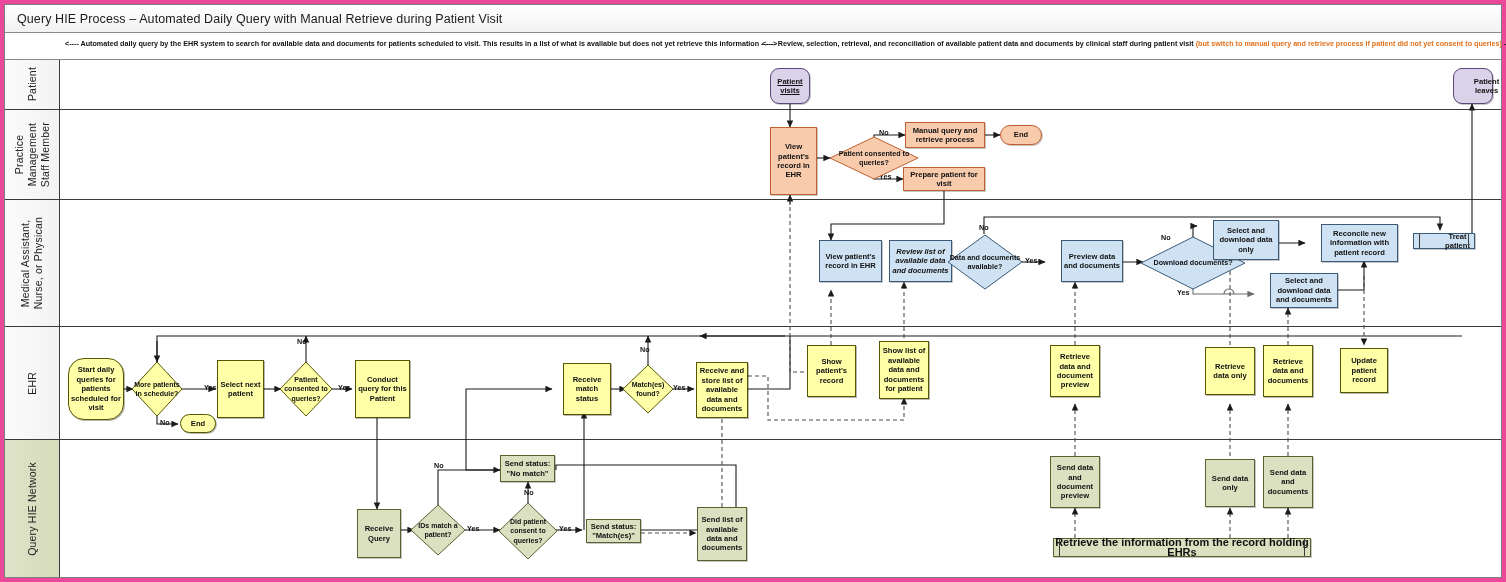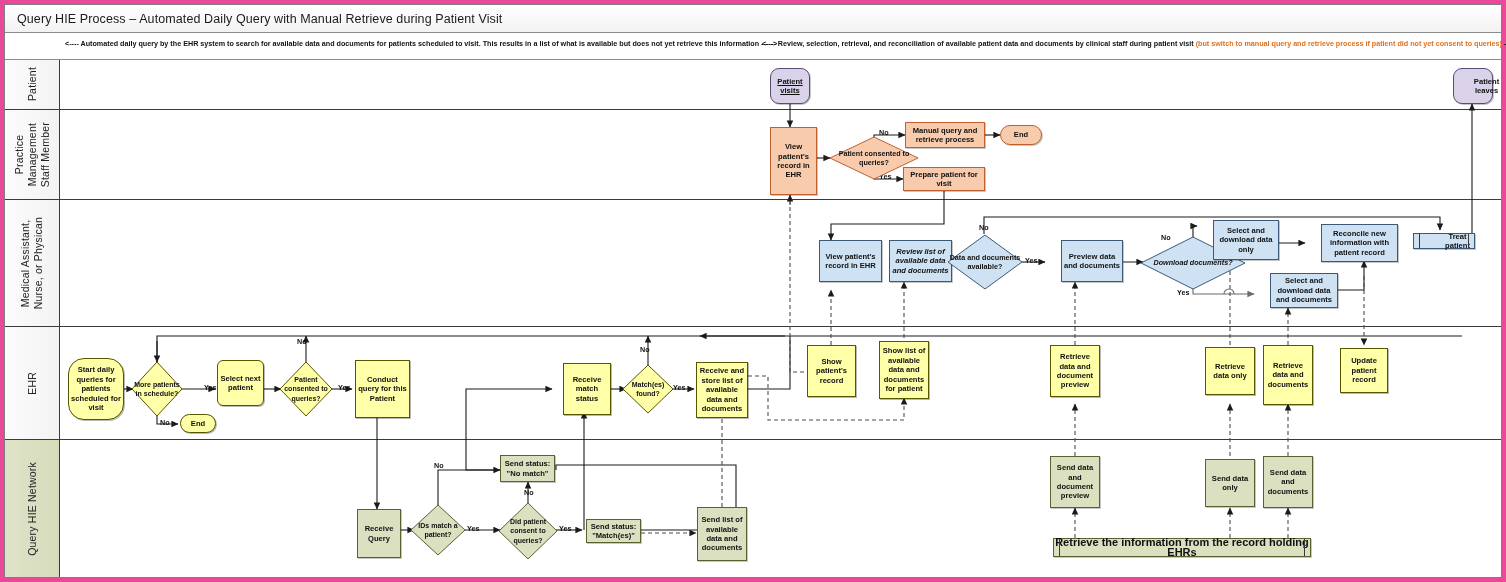--- a/index.html
+++ b/index.html
@@ -258,60 +258,60 @@
 
   <div class="n blu proc" style="left:803px;top:240px;width:63px;height:42px;">View patient's record in EHR</div>
   <div class="n blu proc" style="left:873px;top:240px;width:63px;height:42px;font-style:italic;">Review list of available data and documents</div>
   <div class="dia" style="left:947px;top:234px;width:76px;height:56px;">
     <svg width="76" height="56" viewBox="0 0 76 56">
         <polygon points="38,1 75,28 38,55 1,28" fill="#cfe2f3" stroke="#3a5a78" stroke-width="1"></polygon>
       </svg>
     <div class="lbl" style="font-size:7.2px;">Data and documents available?</div>
   </div>
   <div class="n blu proc" style="left:1045px;top:240px;width:62px;height:42px;">Preview data and documents</div>
-  <div class="dia" style="left:1140px;top:236px;width:106px;height:54px;font-style:italic;">
+  <div class="dia" style="left:1140px;top:236px;width:106px;height:54px;">
     <svg width="106" height="54" viewBox="0 0 106 54">
         <polygon points="53,1 105,27 53,53 1,27" fill="#cfe2f3" stroke="#3a5a78" stroke-width="1"></polygon>
       </svg>
     <div class="lbl" style="font-size:7.2px;">Download documents?</div>
   </div>
   <div class="n blu proc" style="left:1197px;top:220px;width:66px;height:40px;">Select and download data only</div>
   <div class="n blu proc" style="left:1254px;top:273px;width:68px;height:35px;">Select and download data and documents</div>
   <div class="n blu proc" style="left:1305px;top:224px;width:77px;height:38px;">Reconcile new information with patient record</div>
   <div class="n blu proc pre" style="left:1397px;top:233px;width:62px;height:16px;position:absolute;padding-left:28px;">Treat patient</div>
 
   <div class="n yel proc term" style="left:68px;top:358px;width:56px;height:62px;border-radius:16px;">Start daily queries for patients scheduled for visit</div>
   <div class="dia" style="left:131px;top:361px;width:52px;height:56px;">
     <svg width="52" height="56" viewBox="0 0 52 56">
         <polygon points="26,1 51,28 26,55 1,28" fill="#ffffa8" stroke="#565600" stroke-width="1"></polygon>
       </svg>
     <div class="lbl" style="font-size:7px;">More patients in schedule?</div>
   </div>
   <div class="n yel proc term" style="left:180px;top:414px;width:36px;height:19px;border-radius:10px;">End</div>
-  <div class="n yel proc" style="left:217px;top:360px;width:47px;height:46px;border-radius:6px;">Select next patient</div>
+  <div class="n yel proc" style="left:217px;top:360px;width:47px;height:58px;">Select next patient</div>
   <div class="dia" style="left:279px;top:361px;width:54px;height:56px;">
     <svg width="54" height="56" viewBox="0 0 54 56">
         <polygon points="27,1 53,28 27,55 1,28" fill="#ffffa8" stroke="#565600" stroke-width="1"></polygon>
       </svg>
     <div class="lbl" style="font-size:7px;">Patient consented to queries?</div>
   </div>
   <div class="n yel proc" style="left:355px;top:360px;width:55px;height:58px;">Conduct query for this Patient</div>
   <div class="n yel proc" style="left:563px;top:363px;width:48px;height:52px;">Receive match status</div>
   <div class="dia" style="left:622px;top:364px;width:52px;height:50px;">
     <svg width="52" height="50" viewBox="0 0 52 50">
         <polygon points="26,1 51,25 26,49 1,25" fill="#ffffa8" stroke="#565600" stroke-width="1"></polygon>
       </svg>
     <div class="lbl" style="font-size:7px;">Match(es) found?</div>
   </div>
   <div class="n yel proc" style="left:696px;top:362px;width:52px;height:56px;">Receive and store list of available data and documents</div>
   <div class="n yel proc" style="left:807px;top:345px;width:49px;height:52px;">Show patient's record</div>
   <div class="n yel proc" style="left:879px;top:341px;width:50px;height:58px;">Show list of available data and documents for patient</div>
   <div class="n yel proc" style="left:1050px;top:345px;width:50px;height:52px;">Retrieve data and document preview</div>
   <div class="n yel proc" style="left:1205px;top:347px;width:50px;height:48px;">Retrieve data only</div>
-  <div class="n yel proc" style="left:1263px;top:345px;width:50px;height:60px;">Retrieve data and documents</div>
+  <div class="n yel proc" style="left:1263px;top:345px;width:50px;height:52px;">Retrieve data and documents</div>
   <div class="n yel proc" style="left:1340px;top:348px;width:48px;height:45px;">Update patient record</div>
 
   <div class="n grn proc" style="left:357px;top:509px;width:44px;height:49px;">Receive Query</div>
   <div class="dia" style="left:410px;top:504px;width:56px;height:52px;">
     <svg width="56" height="52" viewBox="0 0 56 52">
         <polygon points="28,1 55,26 28,51 1,26" fill="#dbe0c0" stroke="#5c6030" stroke-width="1"></polygon>
       </svg>
     <div class="lbl" style="font-size:7px;">IDs match a patient?</div>
   </div>
   <div class="dia" style="left:498px;top:502px;width:60px;height:58px;">

